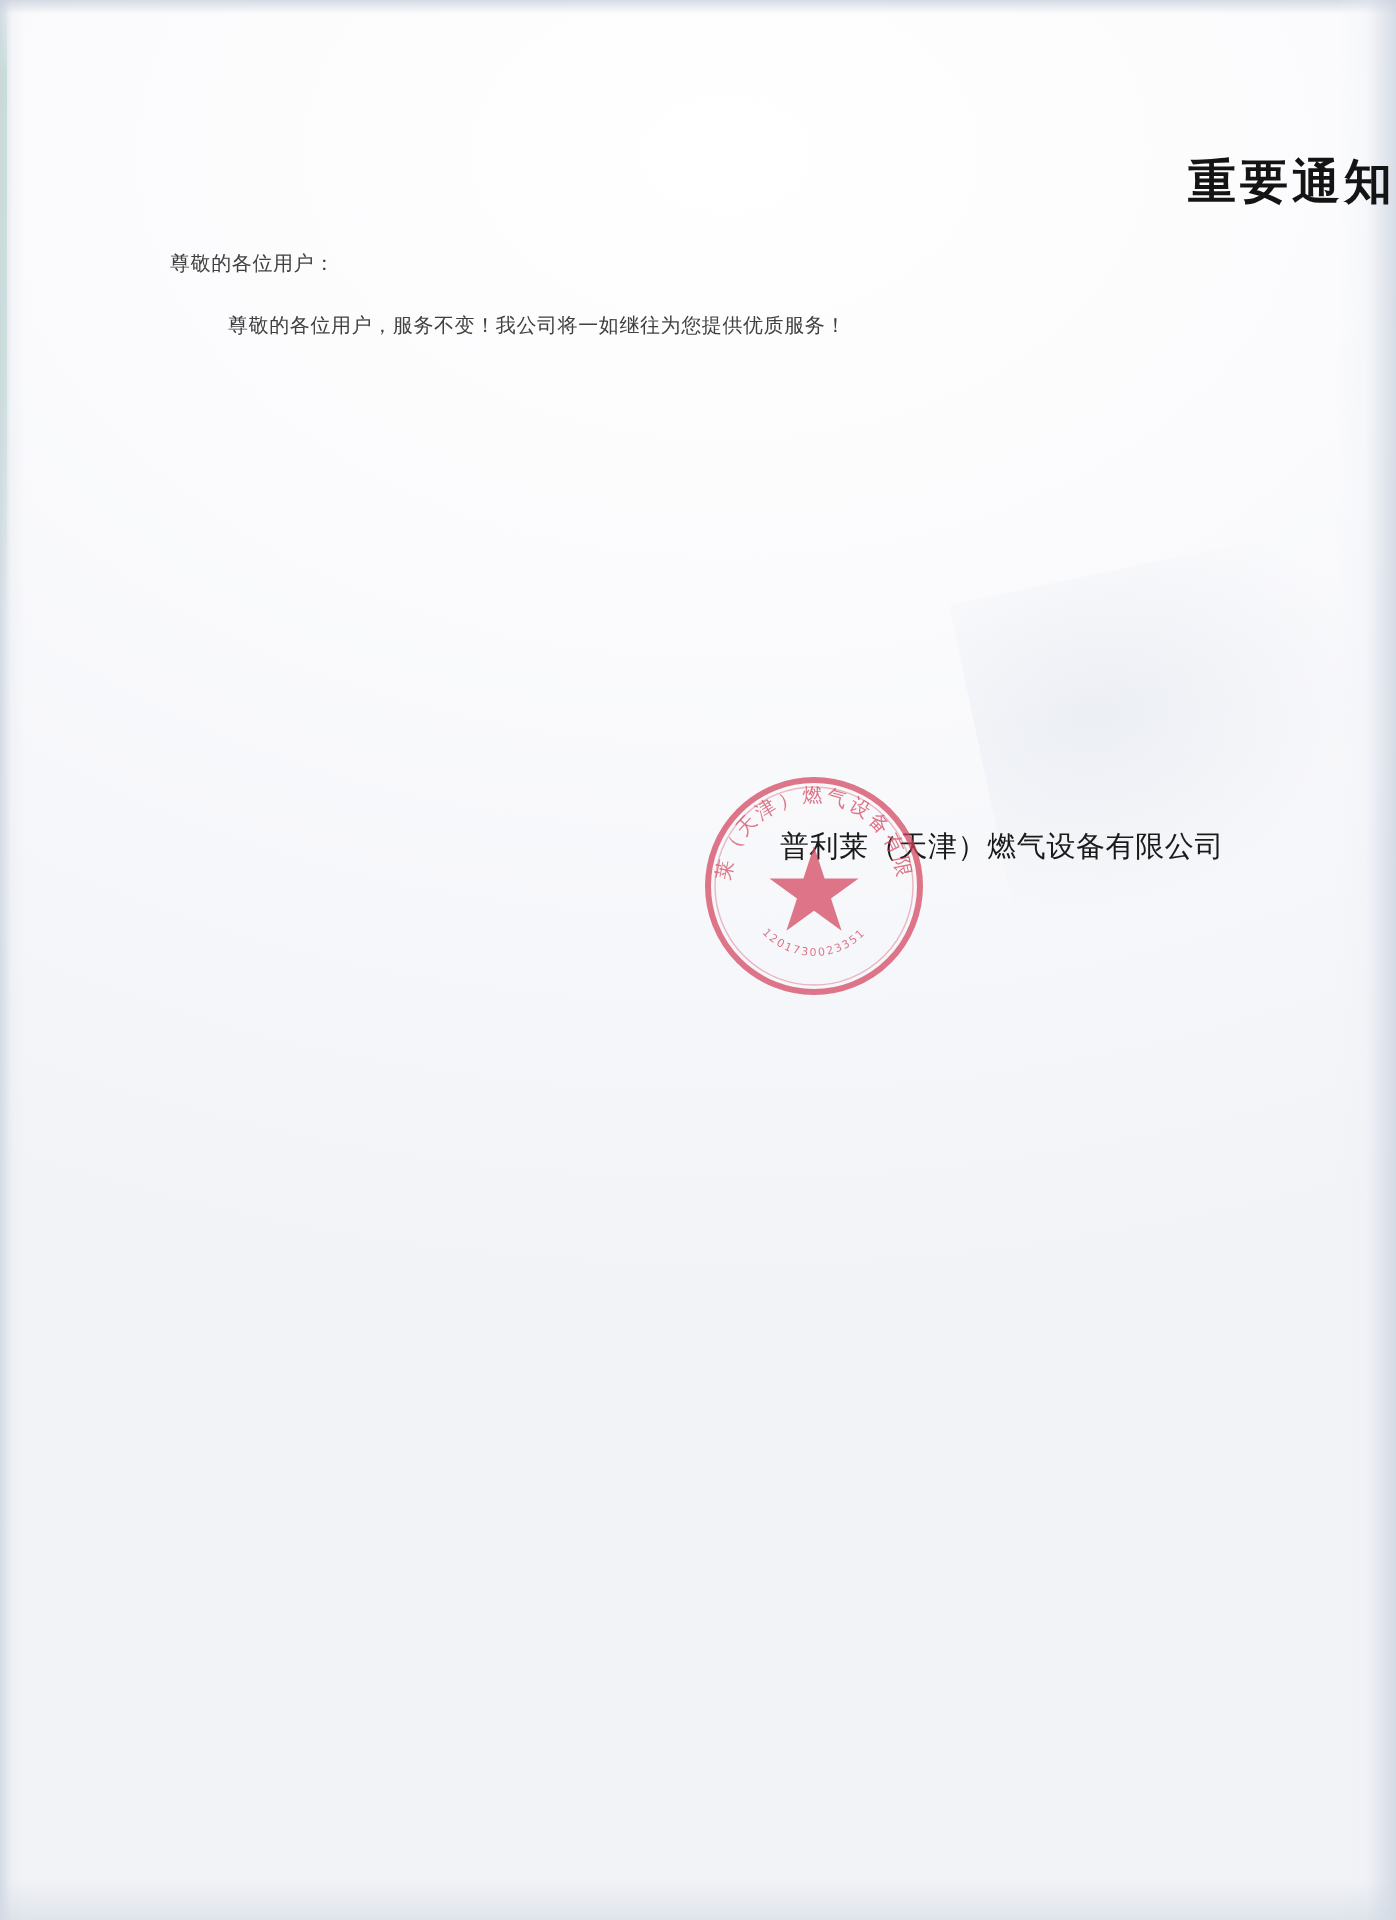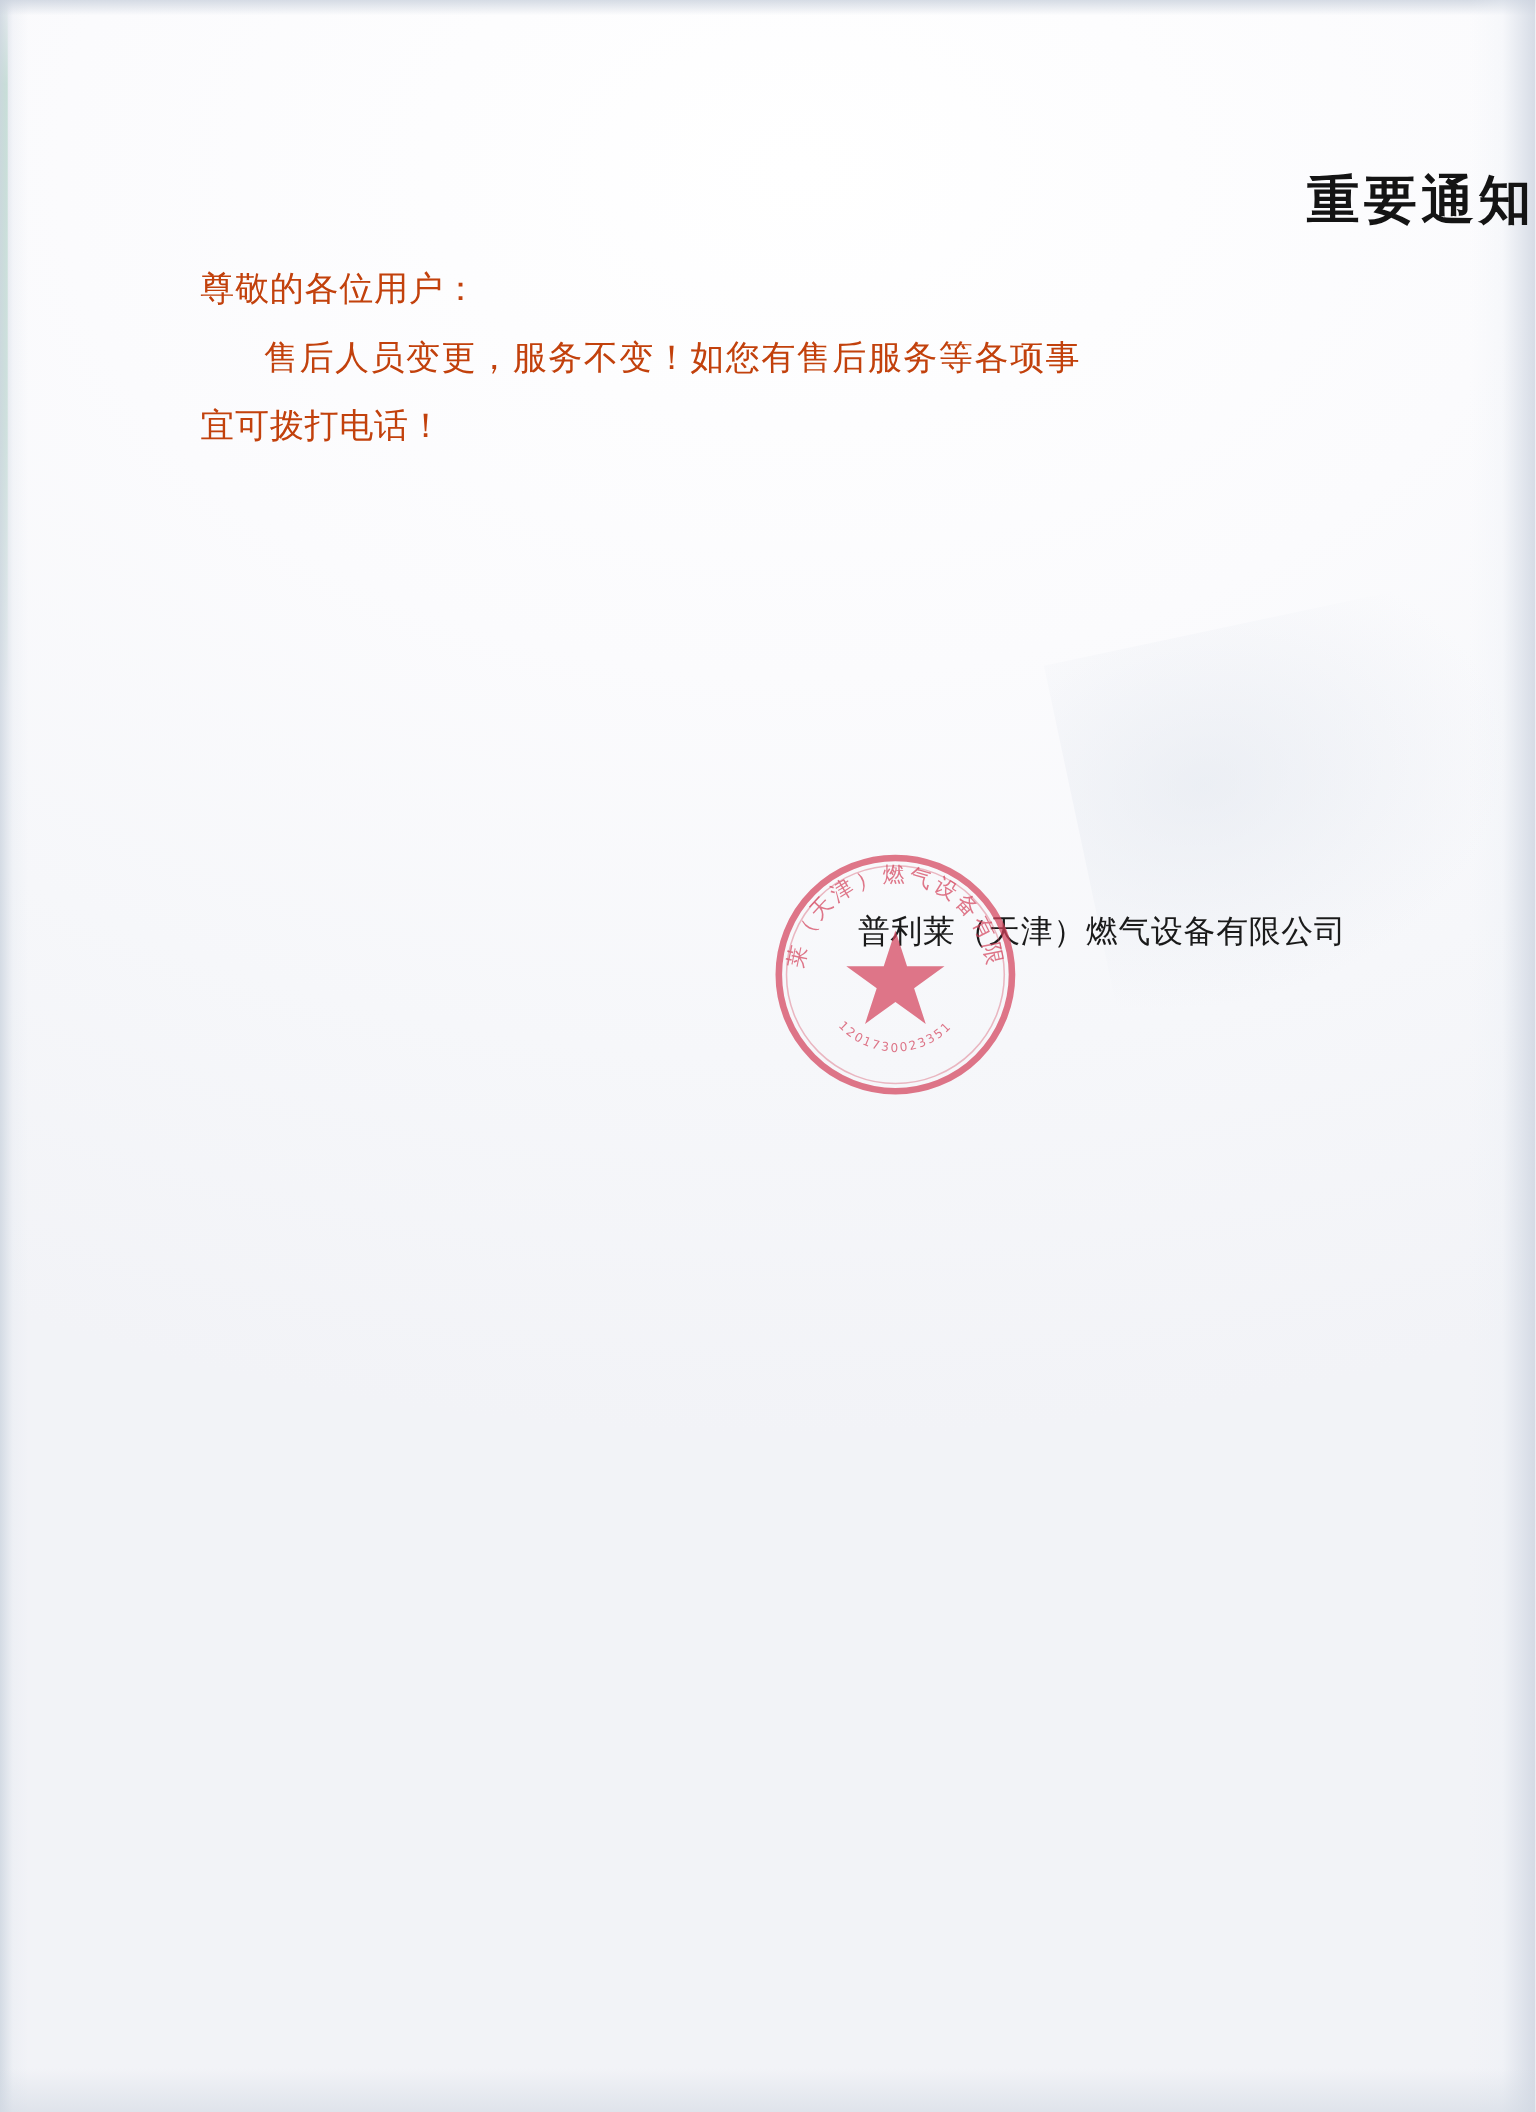--- a/index.html
+++ b/index.html
@@ -70,25 +70,25 @@
     text-align: right;
     font-family: "DejaVu Sans", "Liberation Sans", sans-serif;
     font-weight: 700;
     font-size: 48px;
     letter-spacing: 4px;
     color: #141414;
   }
 
   .body-block {
     position: absolute;
-    left: 182px;
+    left: 170px;
     top: 232px;
     width: 800px;
-    color: #c2410c;
-    font-size: 31px;
+    color: #404040;
+    font-size: 20px;
     line-height: 62px;
     letter-spacing: 0.6px;
   }
   .para {
     margin: 0 0 0 0;
     text-align: justify;
     text-justify: inter-ideograph;
   }
   .para.indent {
     text-indent: 58px;
@@ -133,21 +133,21 @@
   <div id="scan-shadow-right"></div>
   <div id="scan-shadow-bottom"></div>
 </div>
 
 <div id="content">
 
   <div class="doc-title">重要通知</div>
 
   <div class="body-block">
     <p class="para">尊敬的各位用户：</p>
-    <p class="para indent">售后人员变更，服务不变！如您有售后服务等各项事宜可拨打电话！</p>
+    <p class="para indent">尊敬的各位用户，服务不变！我公司将一如继往为您提供优质服务！</p>
   </div>
 
   <div class="sign-block">
     <span class="sign-line">普利莱（天津）燃气设备有限公司</span>
   </div>
 
   <div id="seal">
     <svg viewBox="0 0 228 228" xmlns="http://www.w3.org/2000/svg">
       <g class="seal-ink" stroke="#d4435c" fill="none">
         <circle cx="114" cy="114" r="106" stroke-width="6"></circle>

